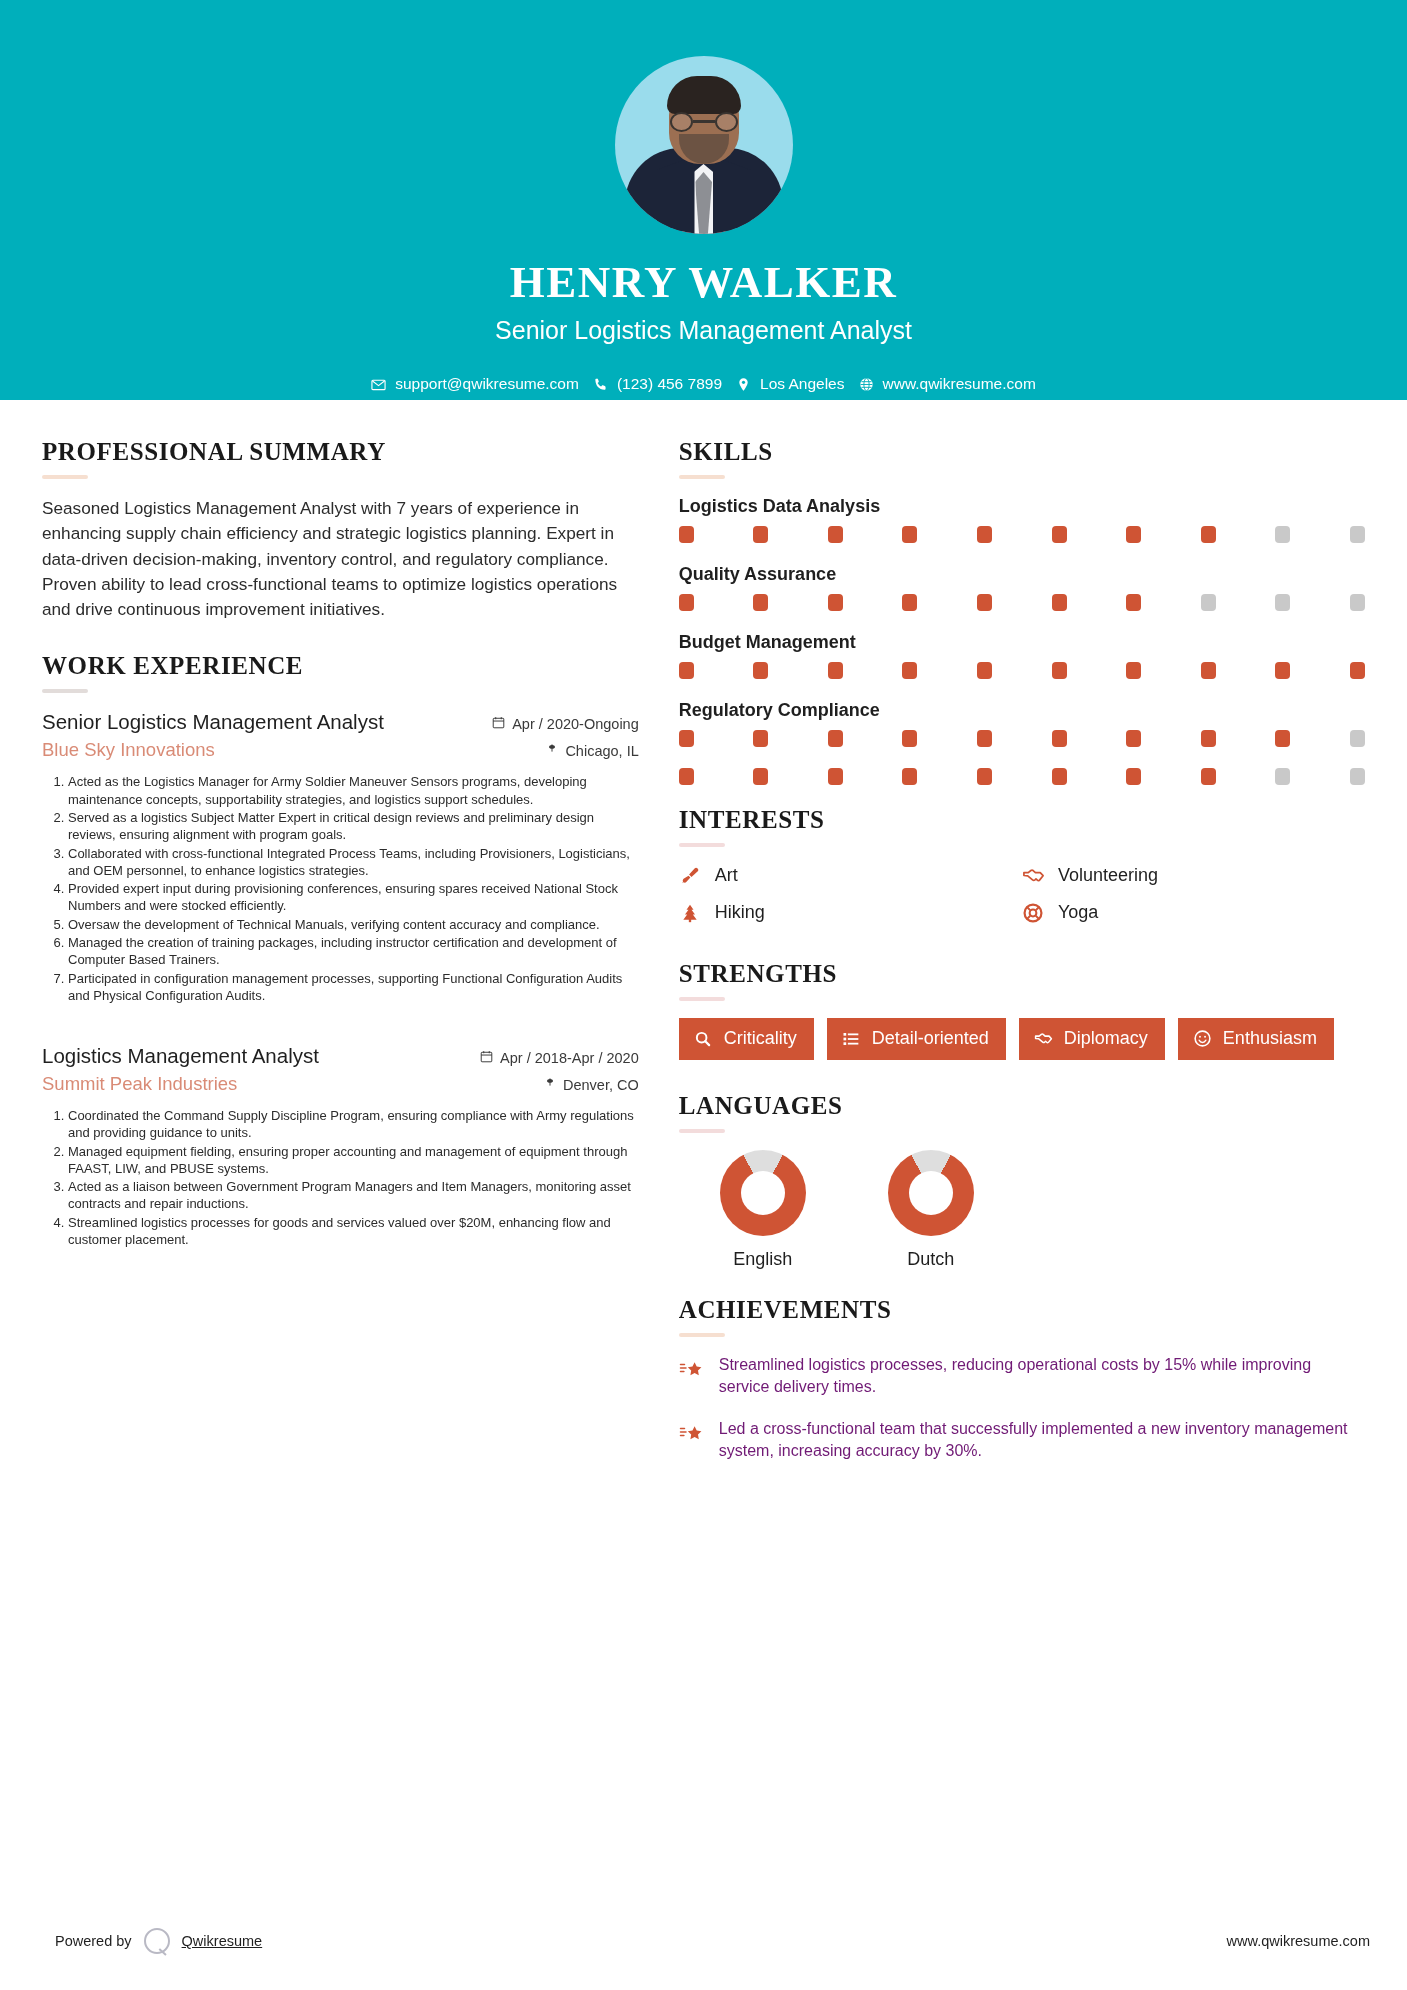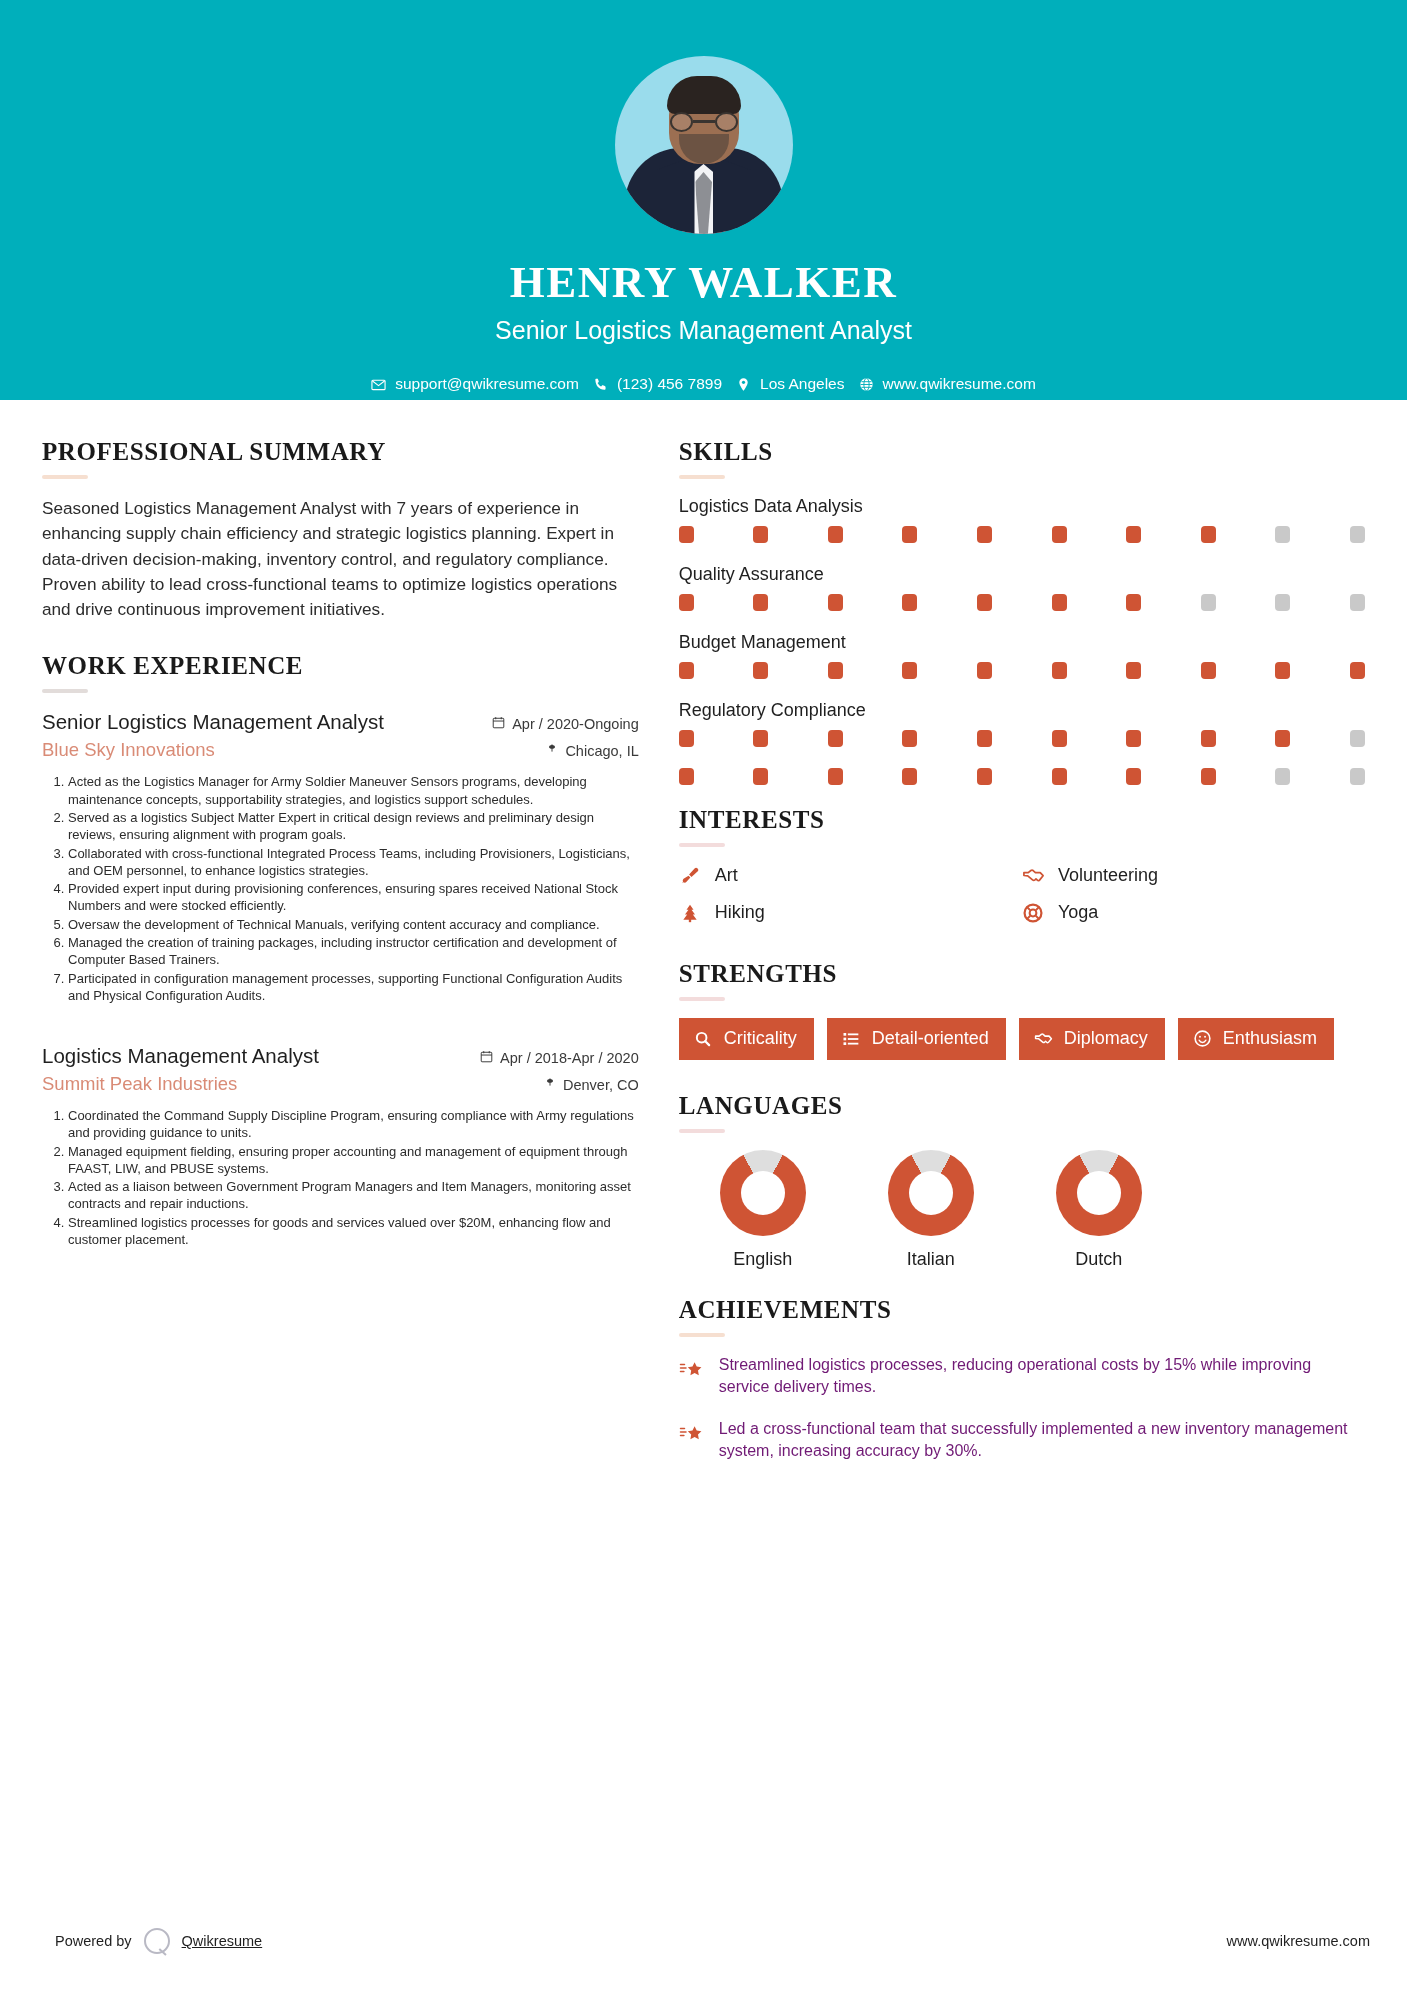--- a/index.html
+++ b/index.html
@@ -133,21 +133,21 @@
   .job-row2 { display: flex; justify-content: space-between; align-items: baseline; margin-top: 5px; }
   .job-company { font-size: 18.5px; color: #D98B76; }
   ol.bullets { margin: 12px 0 0 0; padding-left: 26px; }
   ol.bullets li {
     font-size: 13px; line-height: 1.33; color: #2c2c2c; margin-bottom: 1px;
   }
   .job-spacer { height: 34px; }
 
   
   .skill { margin-bottom: 4px; }
-  .skill-name { font-size: 18px; color: #1f1f1f; margin-bottom: 9px; }
+  .skill-name { font-size: 18px; color: #1f1f1f; margin-bottom: 9px; font-weight: bold; }
   .dots { display: flex; gap: 0; width: 100%; justify-content: space-between; margin-bottom: 21px; }
   .dot { width: 15px; height: 17px; border-radius: 4px; background: #C9C9C9; }
   .dot.on { background: #CF5434; }
 
   
   .interests-grid {
     display: grid; grid-template-columns: 1fr 1fr; row-gap: 14px; margin-bottom: 6px;
   }
   .interest { display: flex; align-items: center; gap: 13px; font-size: 18px; color: #1f1f1f; }
   .interest .ico { width: 23px; height: 23px; display: inline-flex; align-items: center; justify-content: center; }
@@ -530,27 +530,20 @@
       <div>
         <div class="sec-title">LANGUAGES</div>
         <div class="sec-rule pink"></div>
         <div class="langs" id="langs-list">
             <div class="lang">
               <div class="donut-wrap">
                 <div class="donut" style="background: conic-gradient(from 27deg, rgb(207, 84, 52) 0deg, rgb(207, 84, 52) 306deg, rgb(222, 222, 222) 306deg, rgb(222, 222, 222) 360deg);"></div>
                 <div class="donut-hole"></div>
               </div>
               <div class="lang-name">English</div>
-            </div>
-            <div class="lang">
-              <div class="donut-wrap">
-                <div class="donut" style="background: conic-gradient(from 27deg, rgb(207, 84, 52) 0deg, rgb(207, 84, 52) 306deg, rgb(222, 222, 222) 306deg, rgb(222, 222, 222) 360deg);"></div>
-                <div class="donut-hole"></div>
-              </div>
-              <div class="lang-name">Italian</div>
             </div>
             <div class="lang">
               <div class="donut-wrap">
                 <div class="donut" style="background: conic-gradient(from 27deg, rgb(207, 84, 52) 0deg, rgb(207, 84, 52) 306deg, rgb(222, 222, 222) 306deg, rgb(222, 222, 222) 360deg);"></div>
                 <div class="donut-hole"></div>
               </div>
               <div class="lang-name">Dutch</div>
             </div>
           </div>
       </div>

